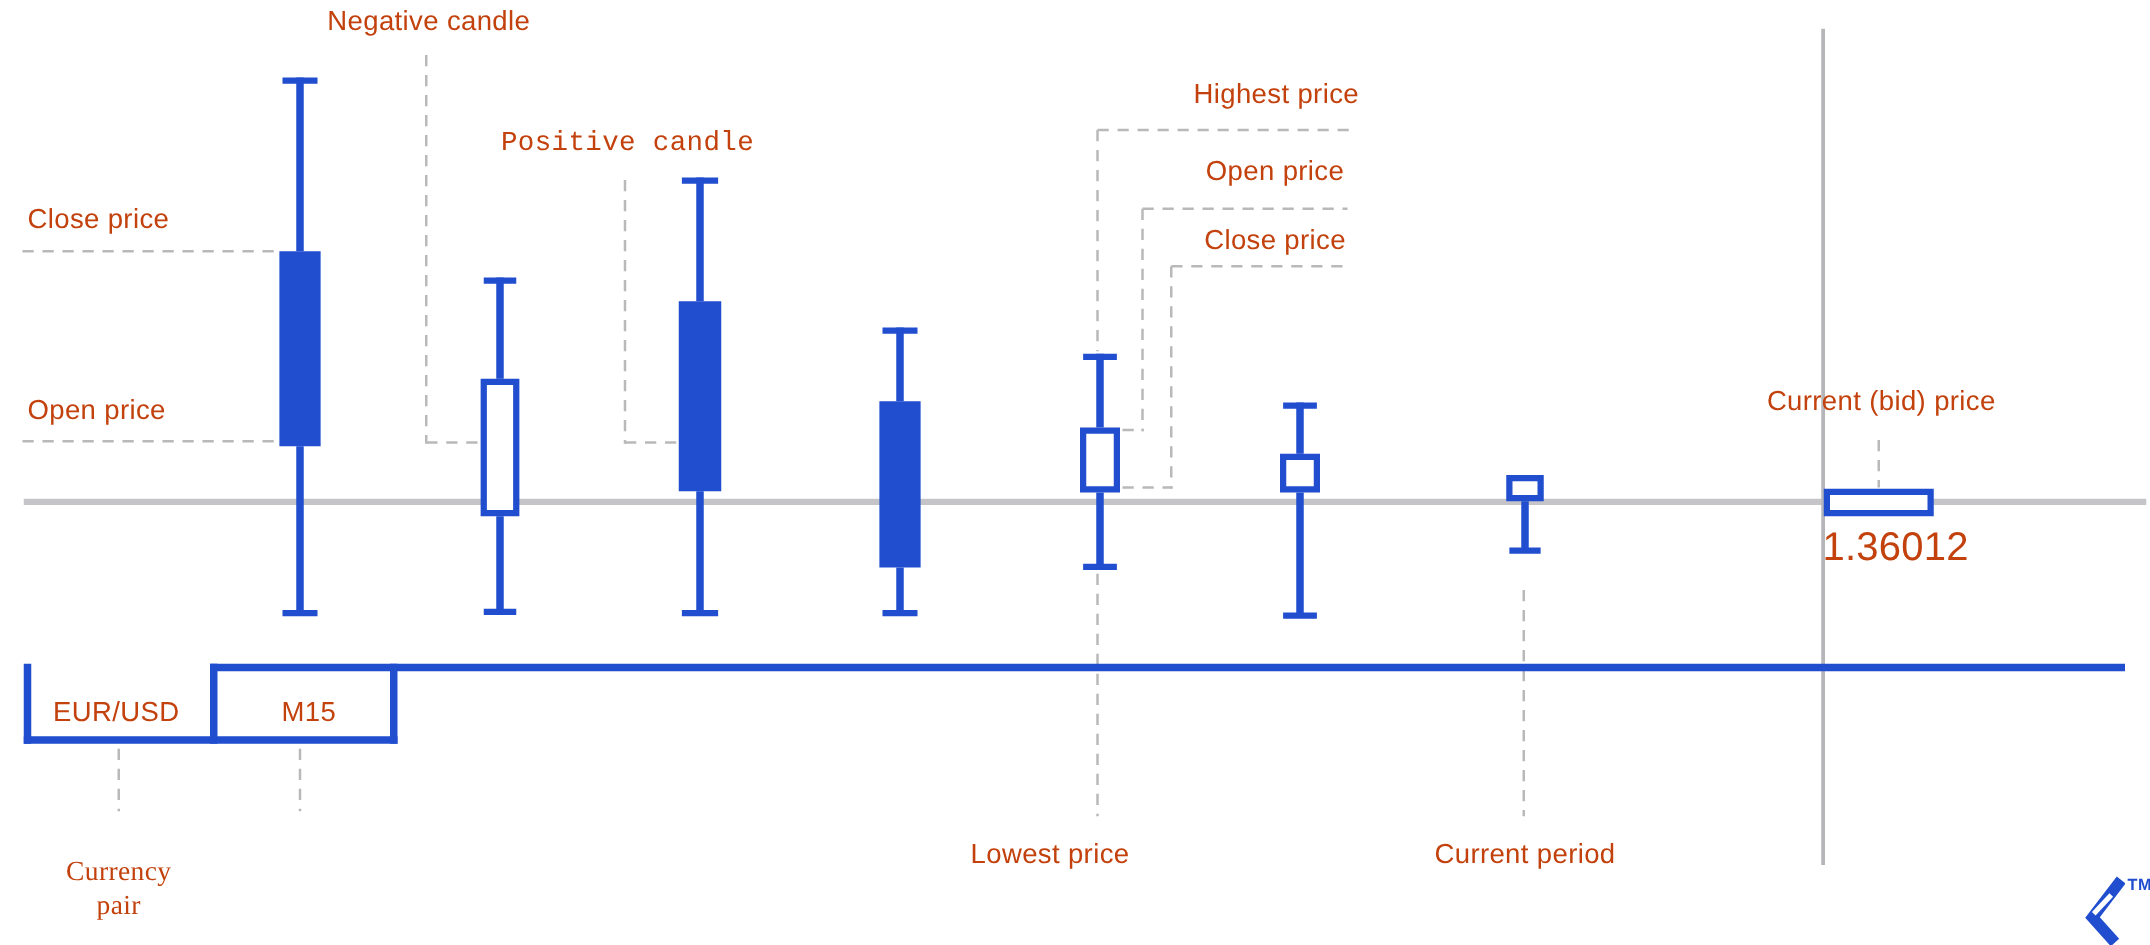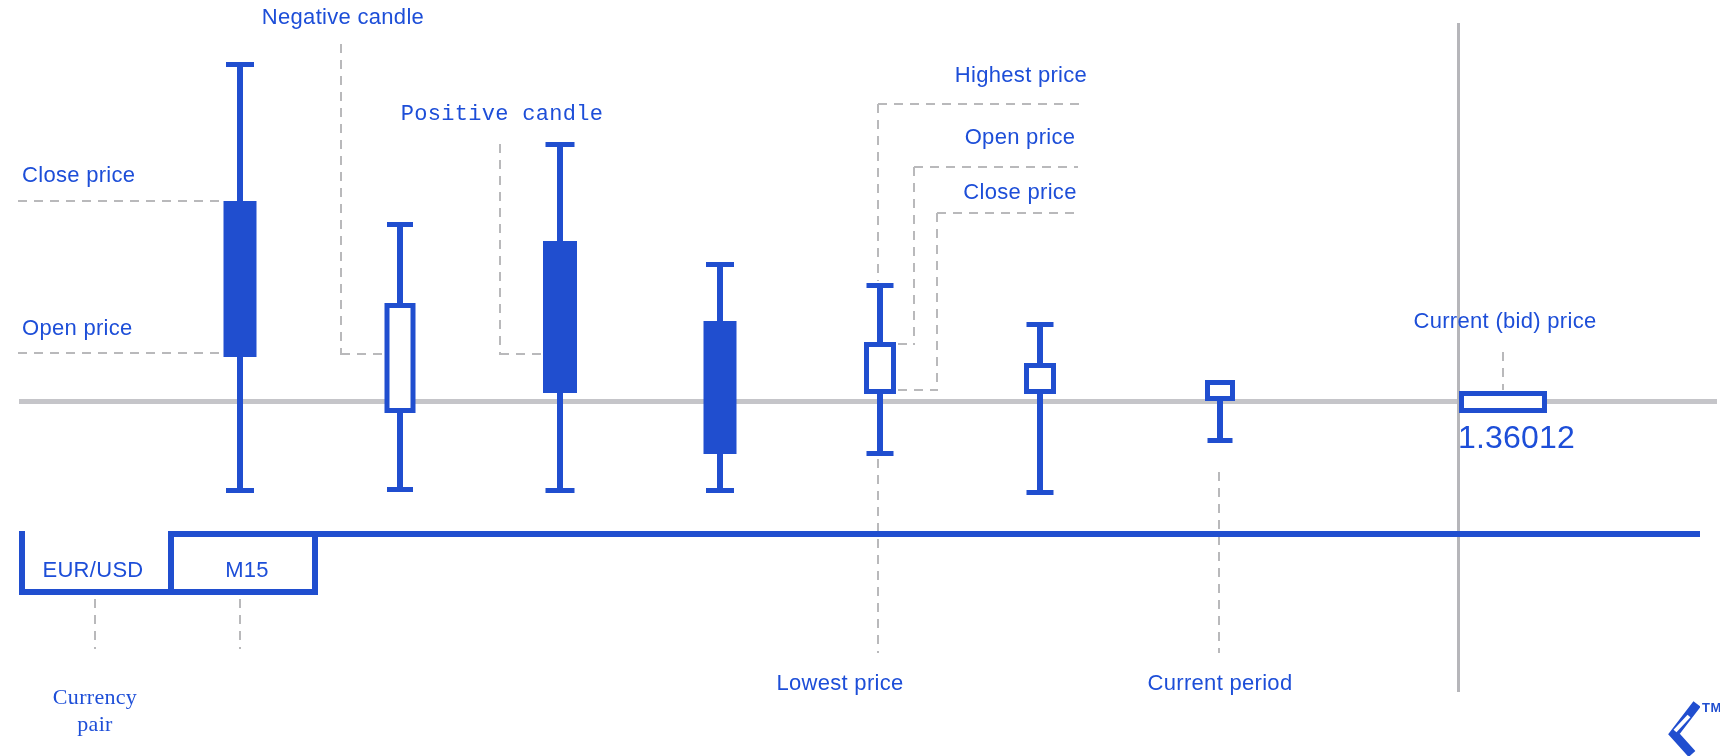--- a/index.html
+++ b/index.html
@@ -17,21 +17,21 @@
   #chart-svg {
     position: absolute;
     left: 0; top: 0;
   }
   #labels { position: absolute; left: 0; top: 0; width: 100%; height: 100%; pointer-events: none; }
   .diagram-label {
     position: absolute;
     font-size: 22px;
     line-height: 27px;
     letter-spacing: 0.3px;
-    color: #1d4ed8;
+    color: #c2410c;
     white-space: nowrap;
   }
   .diagram-label.center { transform: translateX(-50%); text-align: center; }
   .diagram-label.big { font-size: 32px; letter-spacing: 0.2px; }
   #logo {
     position: absolute;
     left: 1666px;
     top: 699px;
   }
   #logo-tm {

